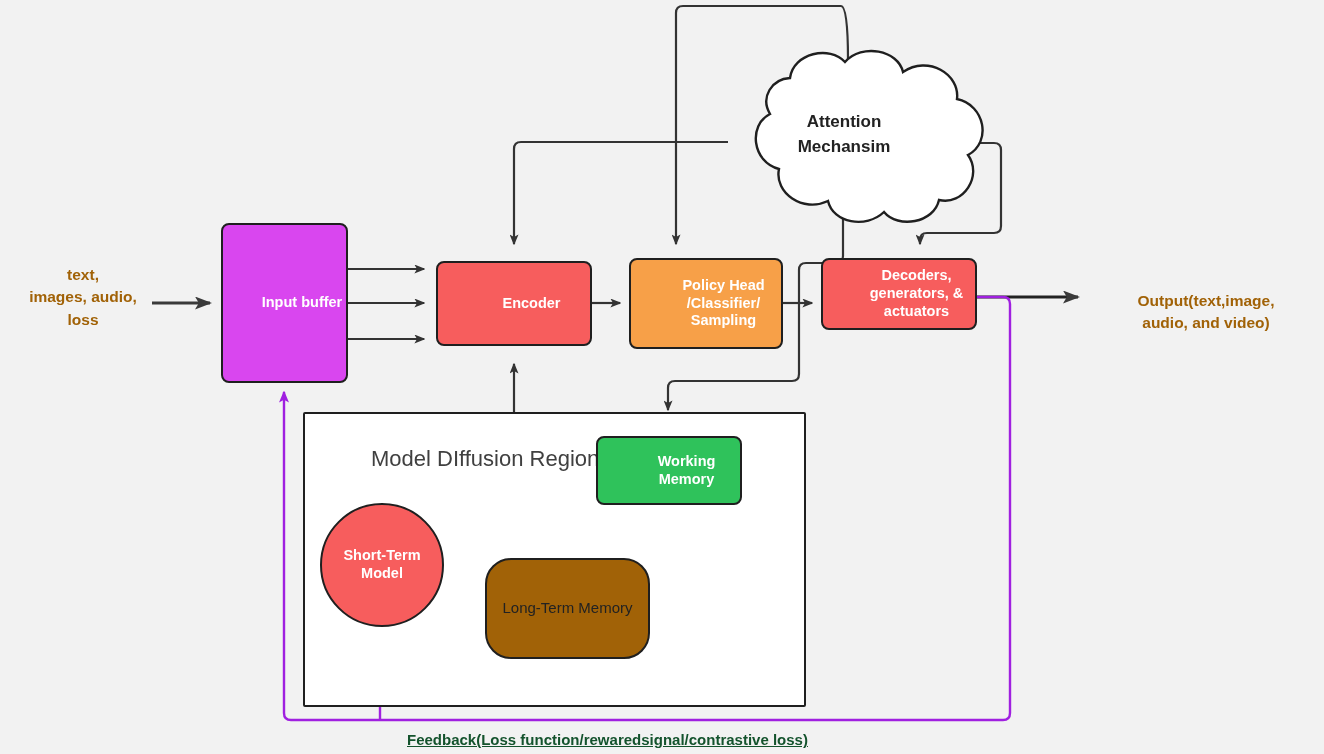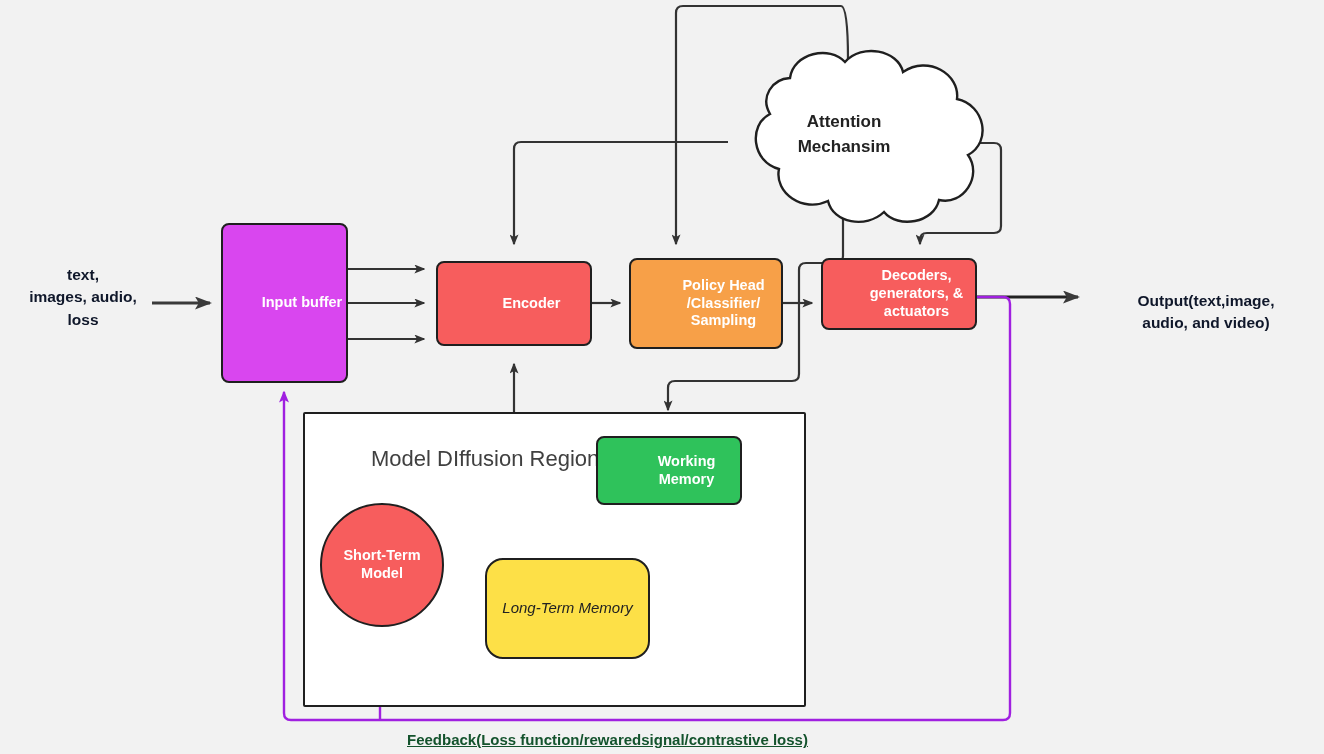--- a/index.html
+++ b/index.html
@@ -11,26 +11,26 @@
   }
   #stage{position:relative;width:1324px;height:754px;}
   svg#wires{position:absolute;left:0;top:0;width:1324px;height:754px;}
 
   .node{position:absolute;box-sizing:border-box;display:flex;align-items:center;justify-content:center;text-align:center;}
   .node .lbl{display:block;line-height:1.22;}
 
   .rbox{border:2.2px solid #1f1f1f;border-radius:8px;padding-left:35px;}
   .rbox .lbl{color:#ffffff;font-weight:bold;font-size:14.5px;}
 
-  .freetext{position:absolute;color:#0f172a;font-weight:bold;font-size:15.5px;line-height:1.45;text-align:center;}
+  .freetext{position:absolute;color:#a16207;font-weight:bold;font-size:15.5px;line-height:1.45;text-align:center;}
 
   .circle{border-radius:50%;border:2.2px solid #1f1f1f;}
   .circle .lbl{color:#ffffff;font-weight:bold;font-size:14.5px;}
 
-  .plainbox{background:#fde047;border:2.2px solid #1f1f1f;border-radius:18px;font-style:italic;}
+  .plainbox{background:#a16207;border:2.2px solid #1f1f1f;border-radius:26px;}
   .plainbox .lbl{color:#222222;font-weight:normal;font-size:15px;}
 
   .regionbox{position:absolute;background:#ffffff;border:2.2px solid #1f1f1f;border-radius:2px;}
   .regionlabel{position:absolute;color:#404040;font-weight:normal;font-size:22px;white-space:nowrap;}
 
   .cloudtext{position:absolute;color:#222222;font-weight:bold;font-size:17px;text-align:center;line-height:1.45;white-space:nowrap;}
 
   .fbtext{position:absolute;color:#14532d;font-weight:bold;font-size:15px;white-space:nowrap;text-decoration:underline;}
 </style>
 </head>

